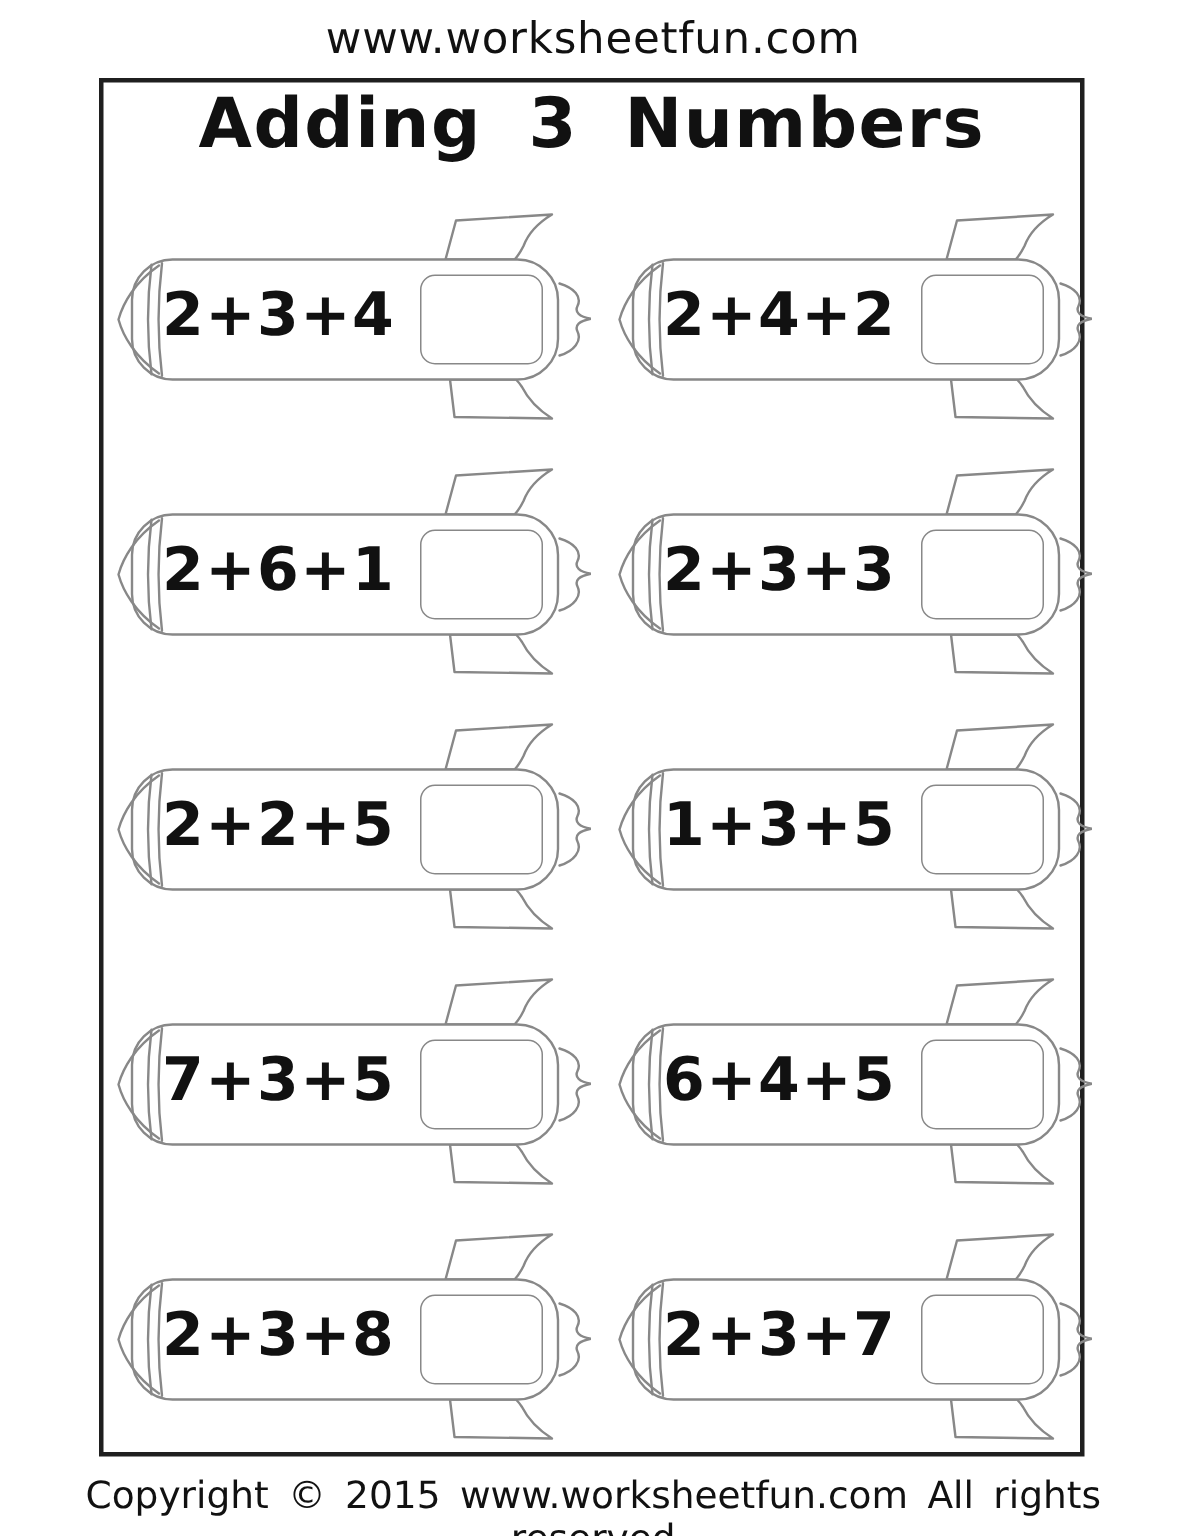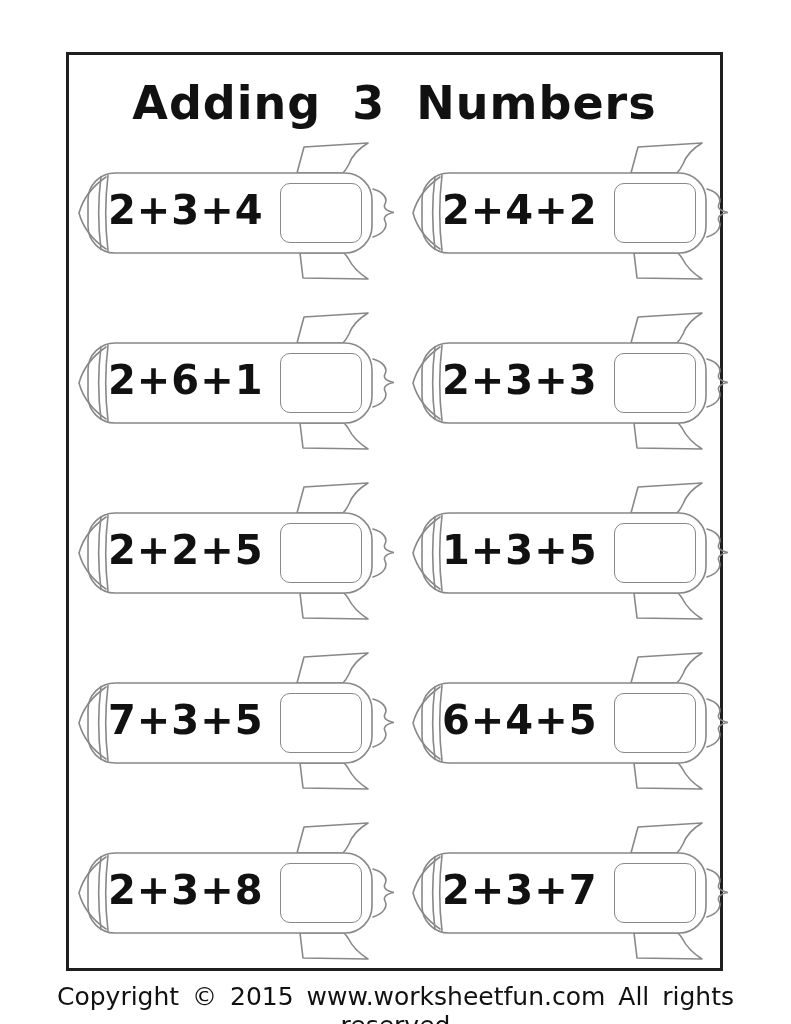--- a/index.html
+++ b/index.html
@@ -18,21 +18,21 @@
     color:var(--ink,#111);
   }
   .frame{
     position:absolute;left:66px;top:52px;
     width:657px;height:919px;
     border:3px solid var(--frame,#1f1f1f);
     box-sizing:border-box;
     background:#fff;
   }
   .title{
-    margin:0;padding-top:21px;
+    margin:0;padding-top:0;
     text-align:center;
     font-size:46px;font-weight:bold;
     letter-spacing:1px;word-spacing:14px;
     color:var(--ink,#111);
   }
   .grid{
     position:absolute;left:60px;top:140px;
     display:grid;
     grid-template-columns:334px 334px;
     grid-auto-rows:170px;
@@ -63,20 +63,21 @@
     text-align:center;
     font-size:25px;word-spacing:5px;
     color:var(--ink,#111);
   }
 </style>
 </head>
 <body>
 
 <div class="page">
 
+  <div class="site-header">www.worksheetfun.com</div>
 
   <div class="frame">
     <h1 class="title">Adding 3 Numbers</h1>
   </div>
 
   <div class="grid">
   <div class="rocket">
     <svg width="334" height="170" viewBox="0 0 334 170">
 
       <path class="sf" d="M237,33 L244,7 L308,3 C298,9 292,16 289,24 C287,28 285,31 283,33 Z"></path>

